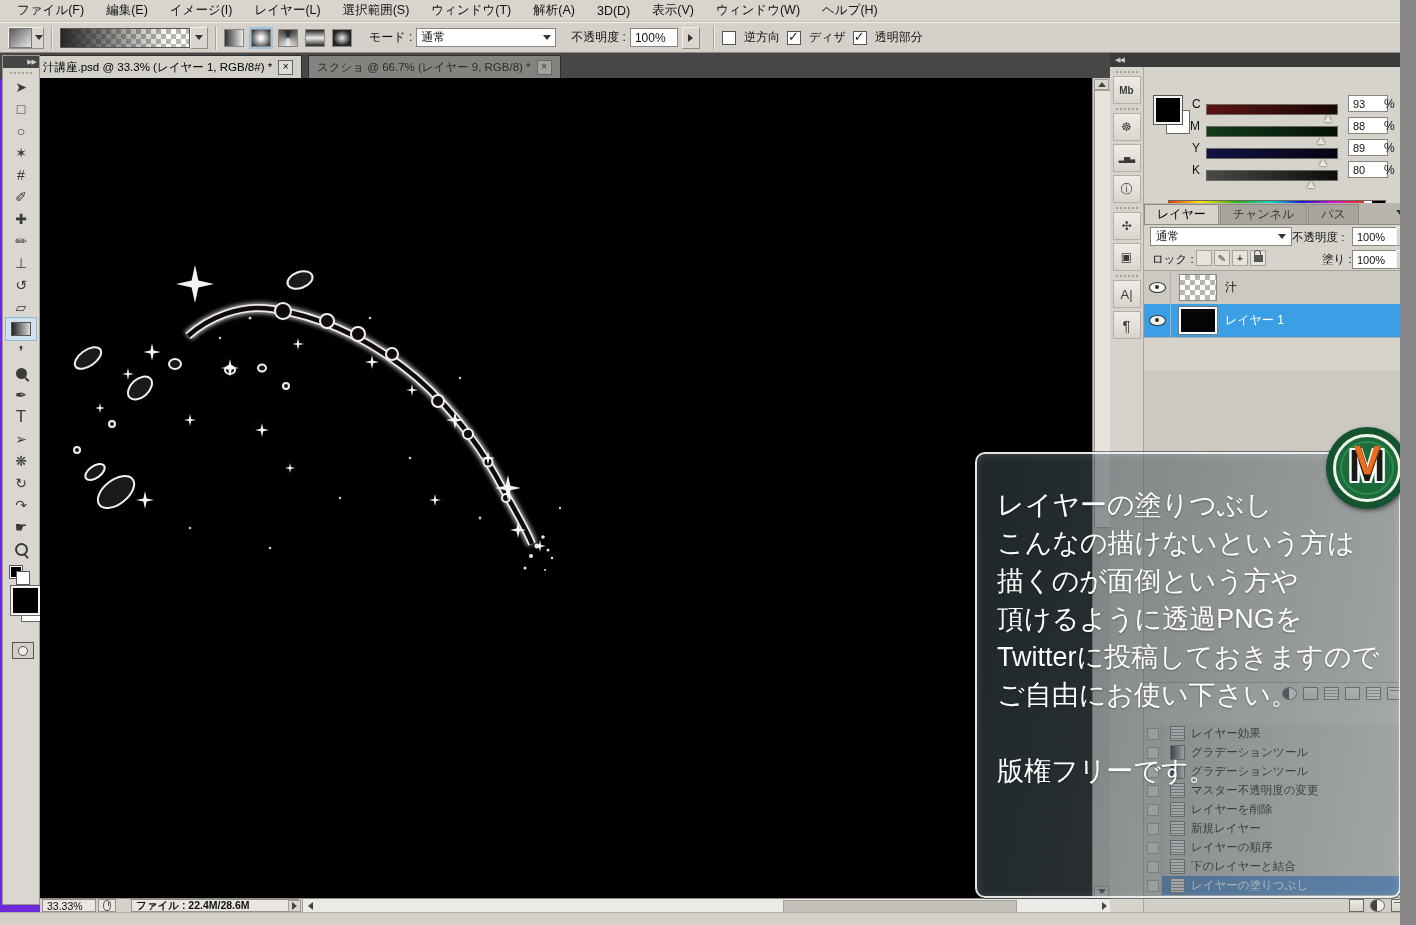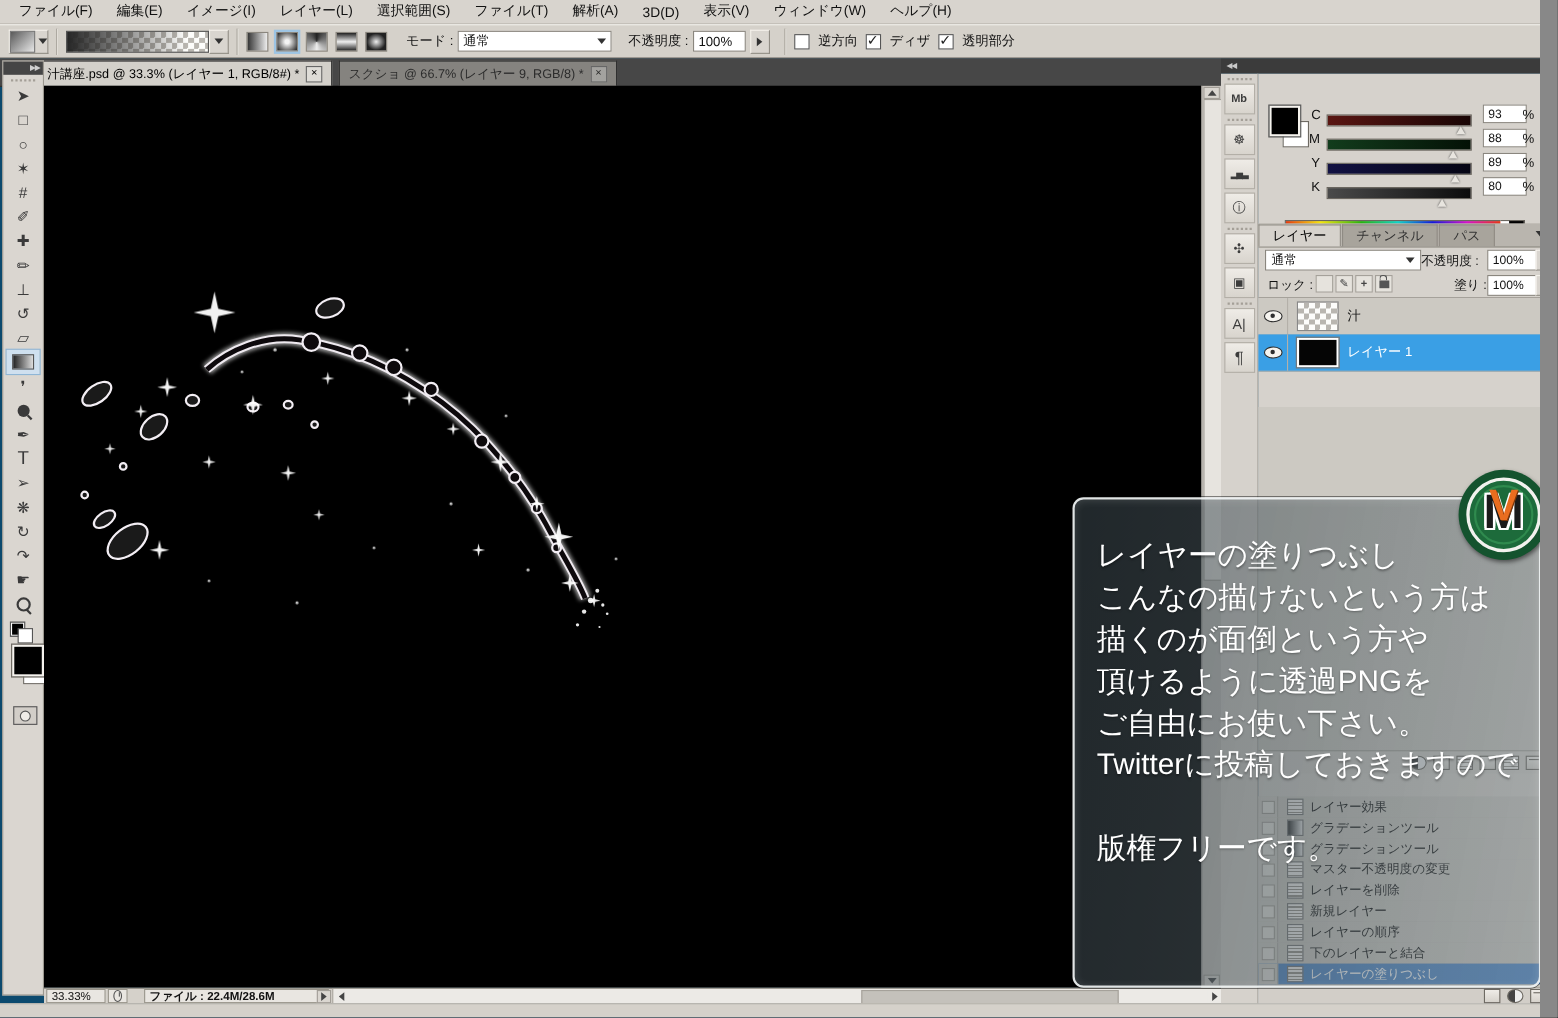--- a/index.html
+++ b/index.html
@@ -1,16 +1,16 @@
 <!DOCTYPE html>
 <html><head>
 <meta charset="utf-8">
 <style>
   html,body{margin:0;padding:0;background:#888;}
-  #app{position:relative;width:1400px;height:925px;background:#0c4a6e;
+  #app{position:relative;width:1400px;height:925px;background:#6d28d9;
        font-family:"Liberation Sans","DejaVu Sans",sans-serif;font-size:12px;color:#111;
        overflow:hidden;-webkit-user-select:none;user-select:none;}
   .abs{position:absolute;}
   
   .menubar{position:absolute;left:0;top:0;width:1416px;height:22px;background:#d8d4ce;
            border-bottom:1px solid #c2beb7;display:flex;align-items:center;padding-left:6px;box-sizing:border-box;}
   .menu-item{padding:2px 11px;font-size:12.5px;white-space:nowrap;cursor:default;}
   
   .optionsbar{position:absolute;left:0;top:22px;width:1416px;height:31px;background:#d5d1ca;
               border-top:1px solid #f4f1eb;border-bottom:1px solid #8f8b84;
@@ -154,21 +154,21 @@
 <body>
 
 <div id="app">
 
   <div class="menubar">
     <span class="menu-item">ファイル(F)</span>
     <span class="menu-item">編集(E)</span>
     <span class="menu-item">イメージ(I)</span>
     <span class="menu-item">レイヤー(L)</span>
     <span class="menu-item">選択範囲(S)</span>
-    <span class="menu-item">ファイル(T)</span>
+    <span class="menu-item">ウィンドウ(T)</span>
     <span class="menu-item">解析(A)</span>
     <span class="menu-item">3D(D)</span>
     <span class="menu-item">表示(V)</span>
     <span class="menu-item">ウィンドウ(W)</span>
     <span class="menu-item">ヘルプ(H)</span>
   </div>
 
   <div class="optionsbar">
     <span class="btn-bevel" style="width:34px;gap:3px;">
       <span class="preset-chip"></span>
@@ -590,22 +590,22 @@
       <span class="mb trash"></span>
     </div>
   </div>
 
   <div class="overlay">
     <div class="ov-text">
       <div class="ov-line">レイヤーの塗りつぶし</div>
       <div class="ov-line">こんなの描けないという方は</div>
       <div class="ov-line">描くのが面倒という方や</div>
       <div class="ov-line">頂けるように透過PNGを</div>
+      <div class="ov-line">Twitterに投稿しておきますので</div>
       <div class="ov-line">ご自由にお使い下さい。</div>
-      <div class="ov-line">Twitterに投稿しておきますので</div>
       <div class="ov-line"></div>
       <div class="ov-line">版権フリーです。</div>
     </div>
   </div>
   <div class="logo">
     <div class="logo-ring">
       <span class="m">M</span>
       <span class="v">V</span>
     </div>
   </div>

